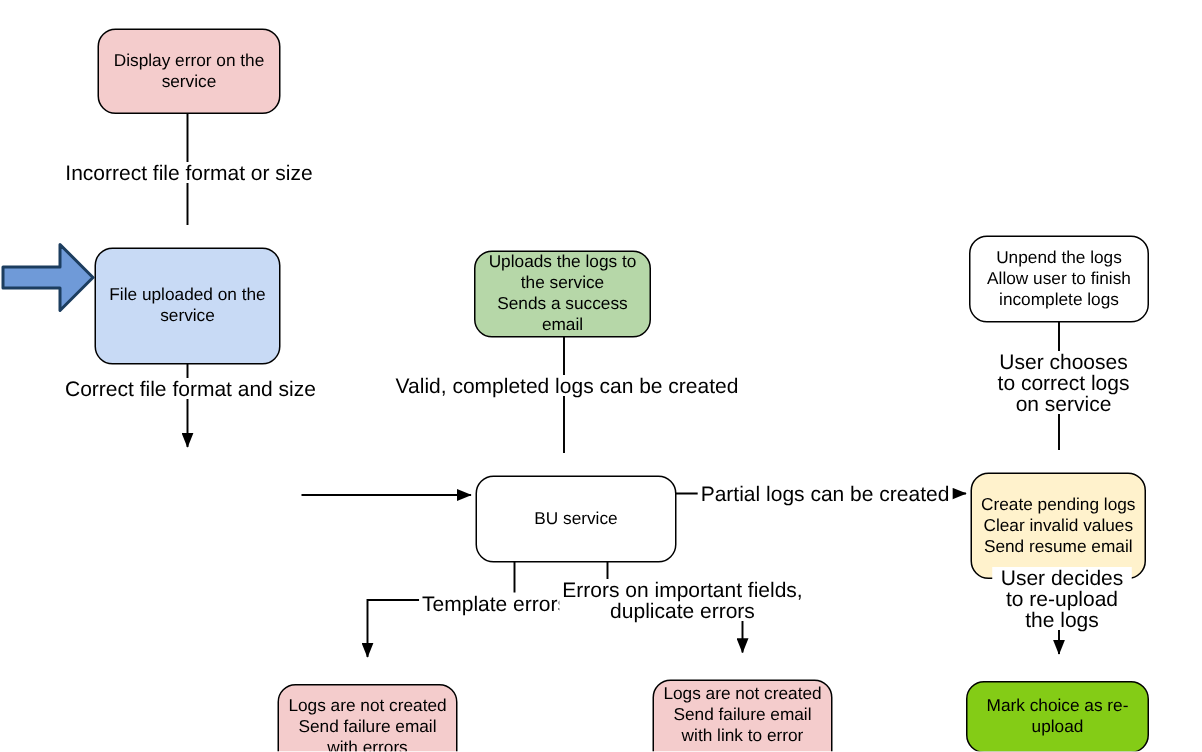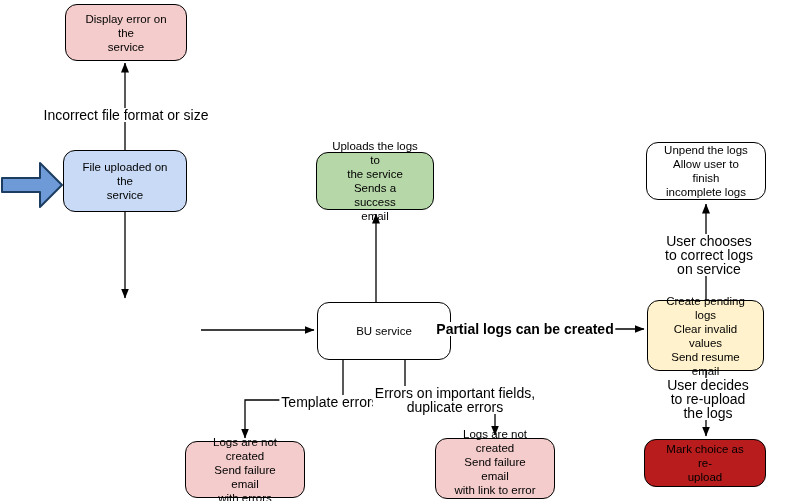--- a/index.html
+++ b/index.html
@@ -22,22 +22,23 @@
     box-sizing: border-box;
     border: 1px solid #000000;
     border-radius: 12px;
     display: flex;
     align-items: center;
     justify-content: center;
     text-align: center;
     font-size: 11.5px;
     line-height: 14px;
     white-space: pre-line;
-    padding: 2px 15px;
+    padding: 2px 3px;
     background: #ffffff;
+    margin-top: 15px;
   }
   .edge-label {
     position: absolute;
     transform: translate(-50%, -50%);
     background: #ffffff;
     font-size: 14px;
     line-height: 14px;
     white-space: pre-line;
     text-align: center;
     padding: 0 2px;
@@ -62,44 +63,46 @@
     <path class="edge" d="M435 329 L644 329" marker-end="url(#ah)"></path>
     <path class="edge" d="M343 359 L343 400 L245 400 L245 438" marker-end="url(#ah)"></path>
     <path class="edge" d="M405 359 L405 398 L495 398 L495 435" marker-end="url(#ah)"></path>
     <path class="edge" d="M706 300 L706 204" marker-end="url(#ah)"></path>
     <path class="edge" d="M706 361 L706 436" marker-end="url(#ah)"></path>
     <polygon points="2,178 40,178 40,163 62,185 40,207 40,192 2,192" stroke-width="2" stroke-linejoin="round" fill="#6F9AD8" stroke="#1C3D5F"></polygon>
   </svg>
 
   <div class="node" style="left: 65px; top: 4px; width: 122px; height: 57px; background-color: rgb(244, 204, 204);">Display error on the
 service</div>
-  <div class="node" style="left: 63px; top: 150px; width: 124px; height: 62px; background-color: rgb(200, 218, 245);">File uploaded on the
+  <div class="node" style="left: 63px; top: 150px; width: 124px; height: 78px; background-color: rgb(200, 218, 245);">File uploaded on the
 service</div>
   <div class="node" style="left: 317px; top: 302px; width: 134px; height: 58px; background-color: rgb(255, 255, 255);">BU service</div>
   <div class="node" style="left: 316px; top: 152px; width: 118px; height: 58px; background-color: rgb(182, 215, 168);">Uploads the logs to
 the service
 Sends a success
 email</div>
   <div class="node" style="left: 646px; top: 142px; width: 120px; height: 58px; background-color: rgb(255, 255, 255);">Unpend the logs
 Allow user to finish
 incomplete logs</div>
   <div class="node" style="left: 647px; top: 300px; width: 117px; height: 71px; background-color: rgb(255, 242, 204);">Create pending logs
 Clear invalid values
 Send resume email</div>
-  <div class="node" style="left: 644px; top: 439px; width: 122px; height: 48px; background-color: #b91c1c;">Mark choice as re-
+  <div class="node" style="left: 644px; top: 439px; width: 122px; height: 48px; background-color: #84cc16;">Mark choice as re-
 upload</div>
   <div class="node" style="left: 185px; top: 441px; width: 120px; height: 57px; background-color: rgb(244, 204, 204);">Logs are not created
 Send failure email
 with errors</div>
   <div class="node" style="left: 435px; top: 438px; width: 120px; height: 61px; background-color: rgb(244, 204, 204);">Logs are not created
 Send failure email
 with link to error
 summary</div>
 
   <div class="edge-label" style="left:126px; top:115px;">Incorrect file format or size</div>
-  <div class="edge-label" style="left:525px; top:329px;font-weight:bold;">Partial logs can be created</div>
+  <div class="edge-label" style="left:127px; top:259px;">Correct file format and size</div>
+  <div class="edge-label" style="left:378px; top:257px;">Valid, completed logs can be created</div>
+  <div class="edge-label" style="left:550px; top:329px;">Partial logs can be created</div>
   <div class="edge-label" style="left:330px; top:402px;text-align:right;">Template errors</div>
   <div class="edge-label" style="left:422px; top:400px;margin-left:33px;">Errors on important fields,
 duplicate errors</div>
   <div class="edge-label" style="left:709px; top:255px;">User chooses to correct logs on service</div>
   <div class="edge-label" style="left:708px; top:399px;">User decides to re-upload the logs</div>
 
 </div>
 
 </body></html>

